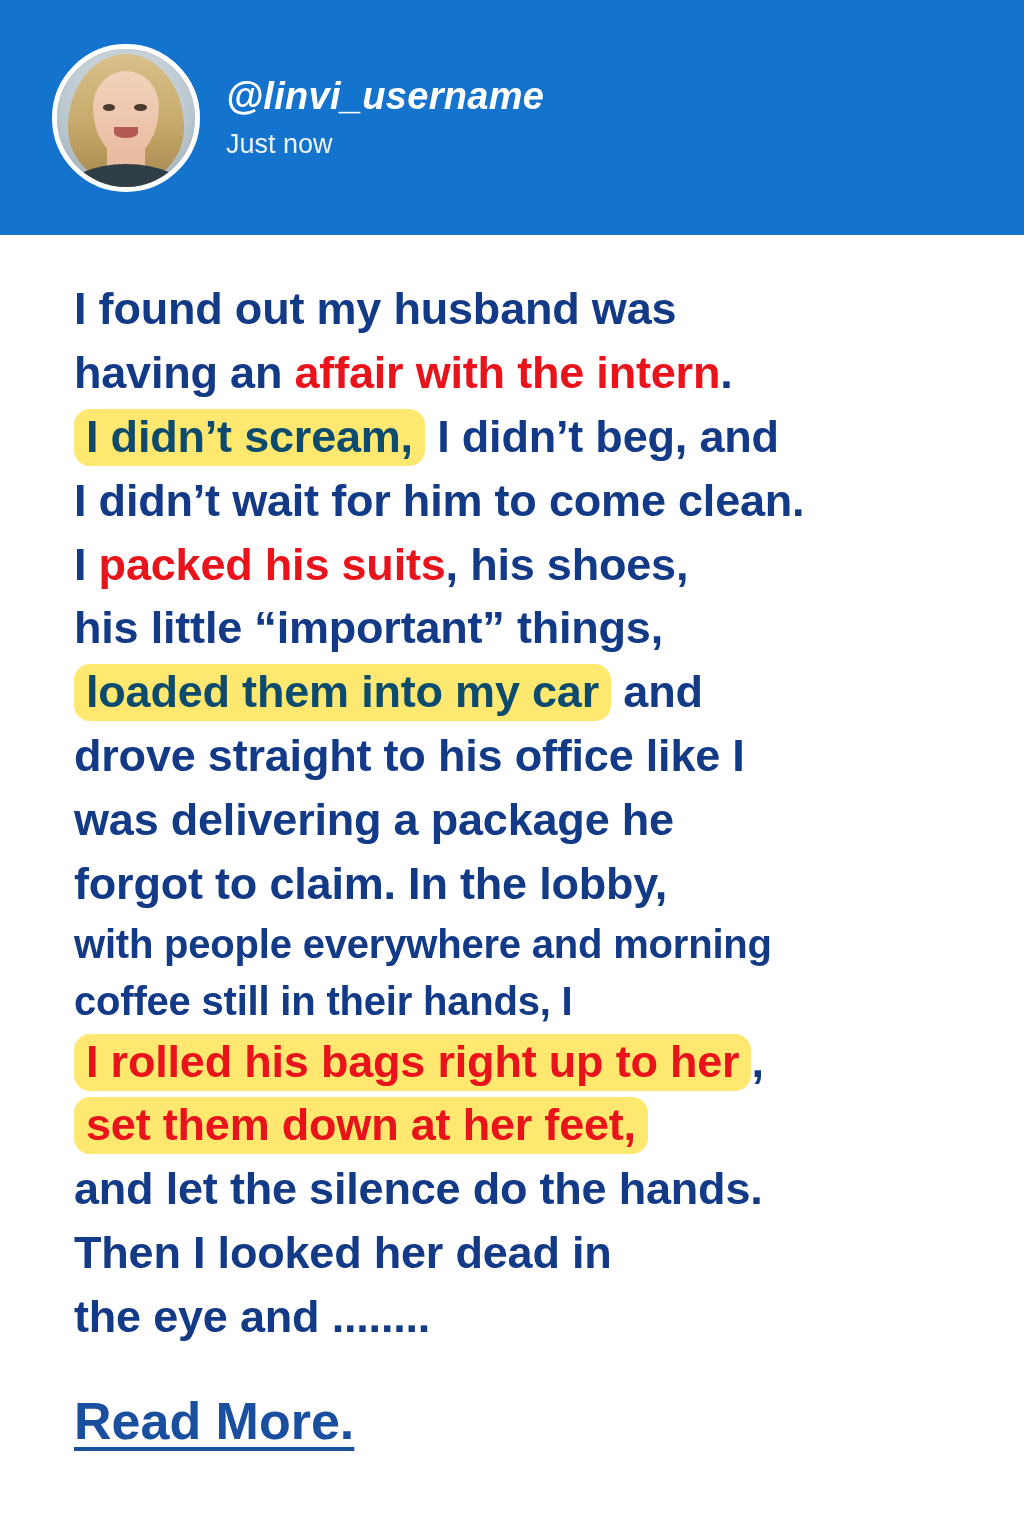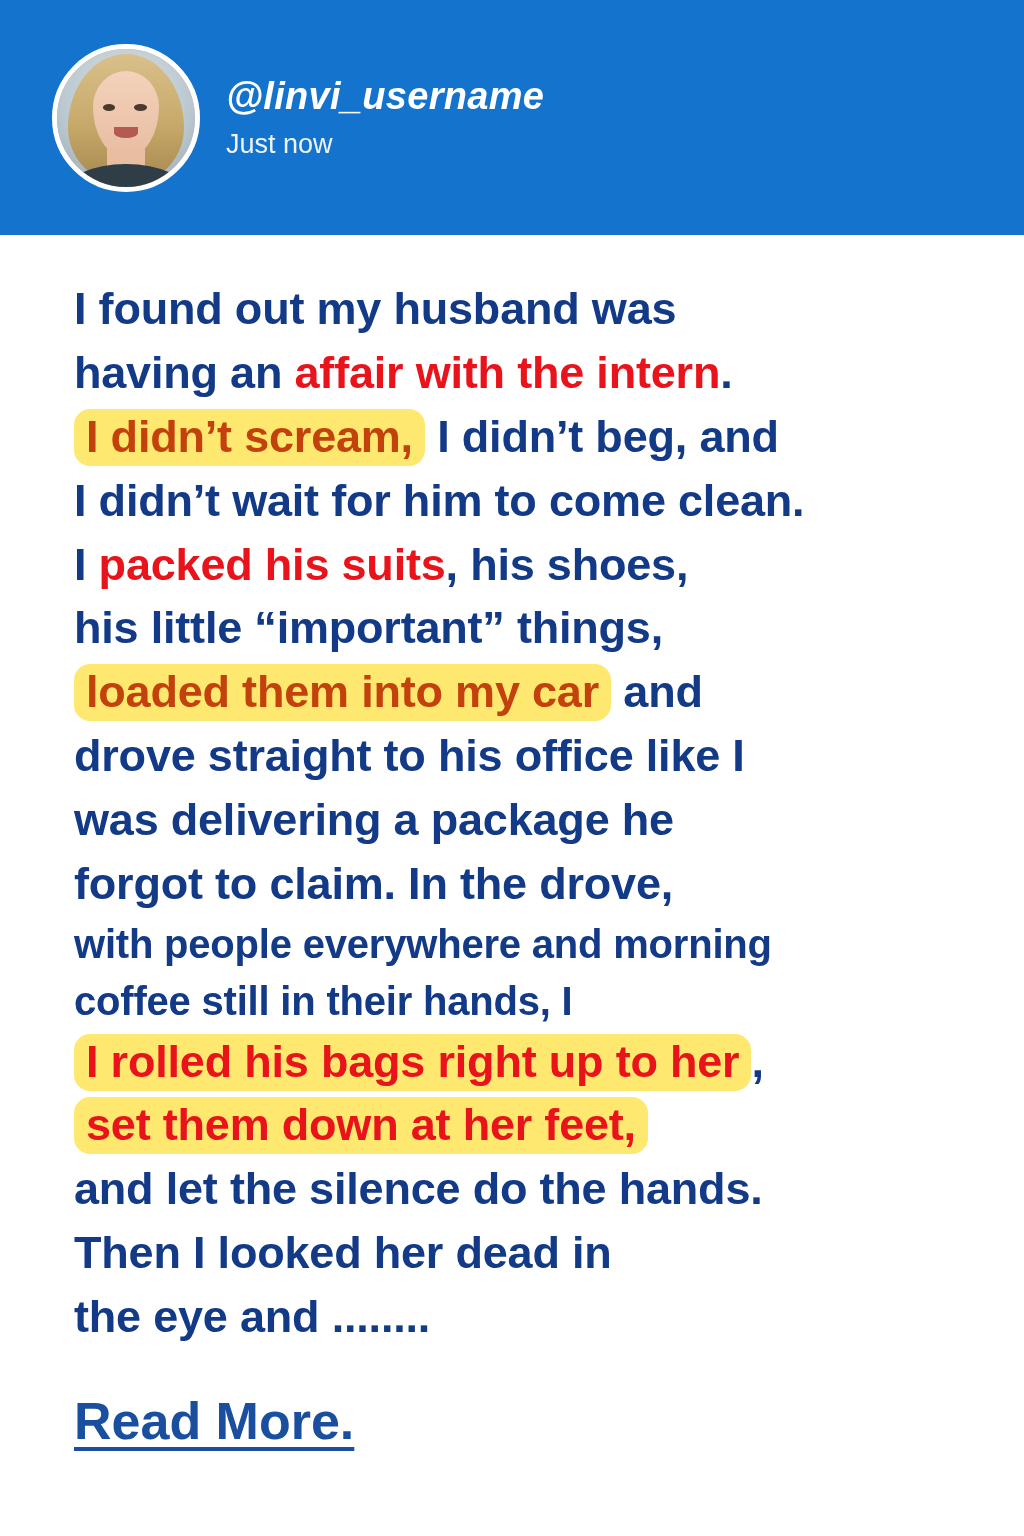--- a/index.html
+++ b/index.html
@@ -138,21 +138,21 @@
     line-height: 1.42;
     white-space: nowrap;
     letter-spacing: -0.2px;
   }
   .line.small {
     font-size: 40px;
   }
 
   .red { color: #e8131b; }
   .navy { color: #133a86; }
-  .dark { color: #c2410c; }
+  .dark { color: #0c4a6e; }
 
   .hl {
     background: #ffe870;
     border-radius: 16px;
     padding: 2px 12px 4px 12px;
     box-decoration-break: clone;
     -webkit-box-decoration-break: clone;
   }
 
   .read-more {
@@ -221,21 +221,21 @@
 
     <div class="line">
       <span class="navy">drove straight to his office like I</span>
     </div>
 
     <div class="line">
       <span class="navy">was delivering a package he</span>
     </div>
 
     <div class="line">
-      <span class="navy">forgot to claim. In the drove,</span>
+      <span class="navy">forgot to claim. In the lobby,</span>
     </div>
 
     <div class="line small">
       <span class="navy">with people everywhere and morning</span>
     </div>
 
     <div class="line small">
       <span class="navy">coffee still in their hands, I</span>
     </div>
 

